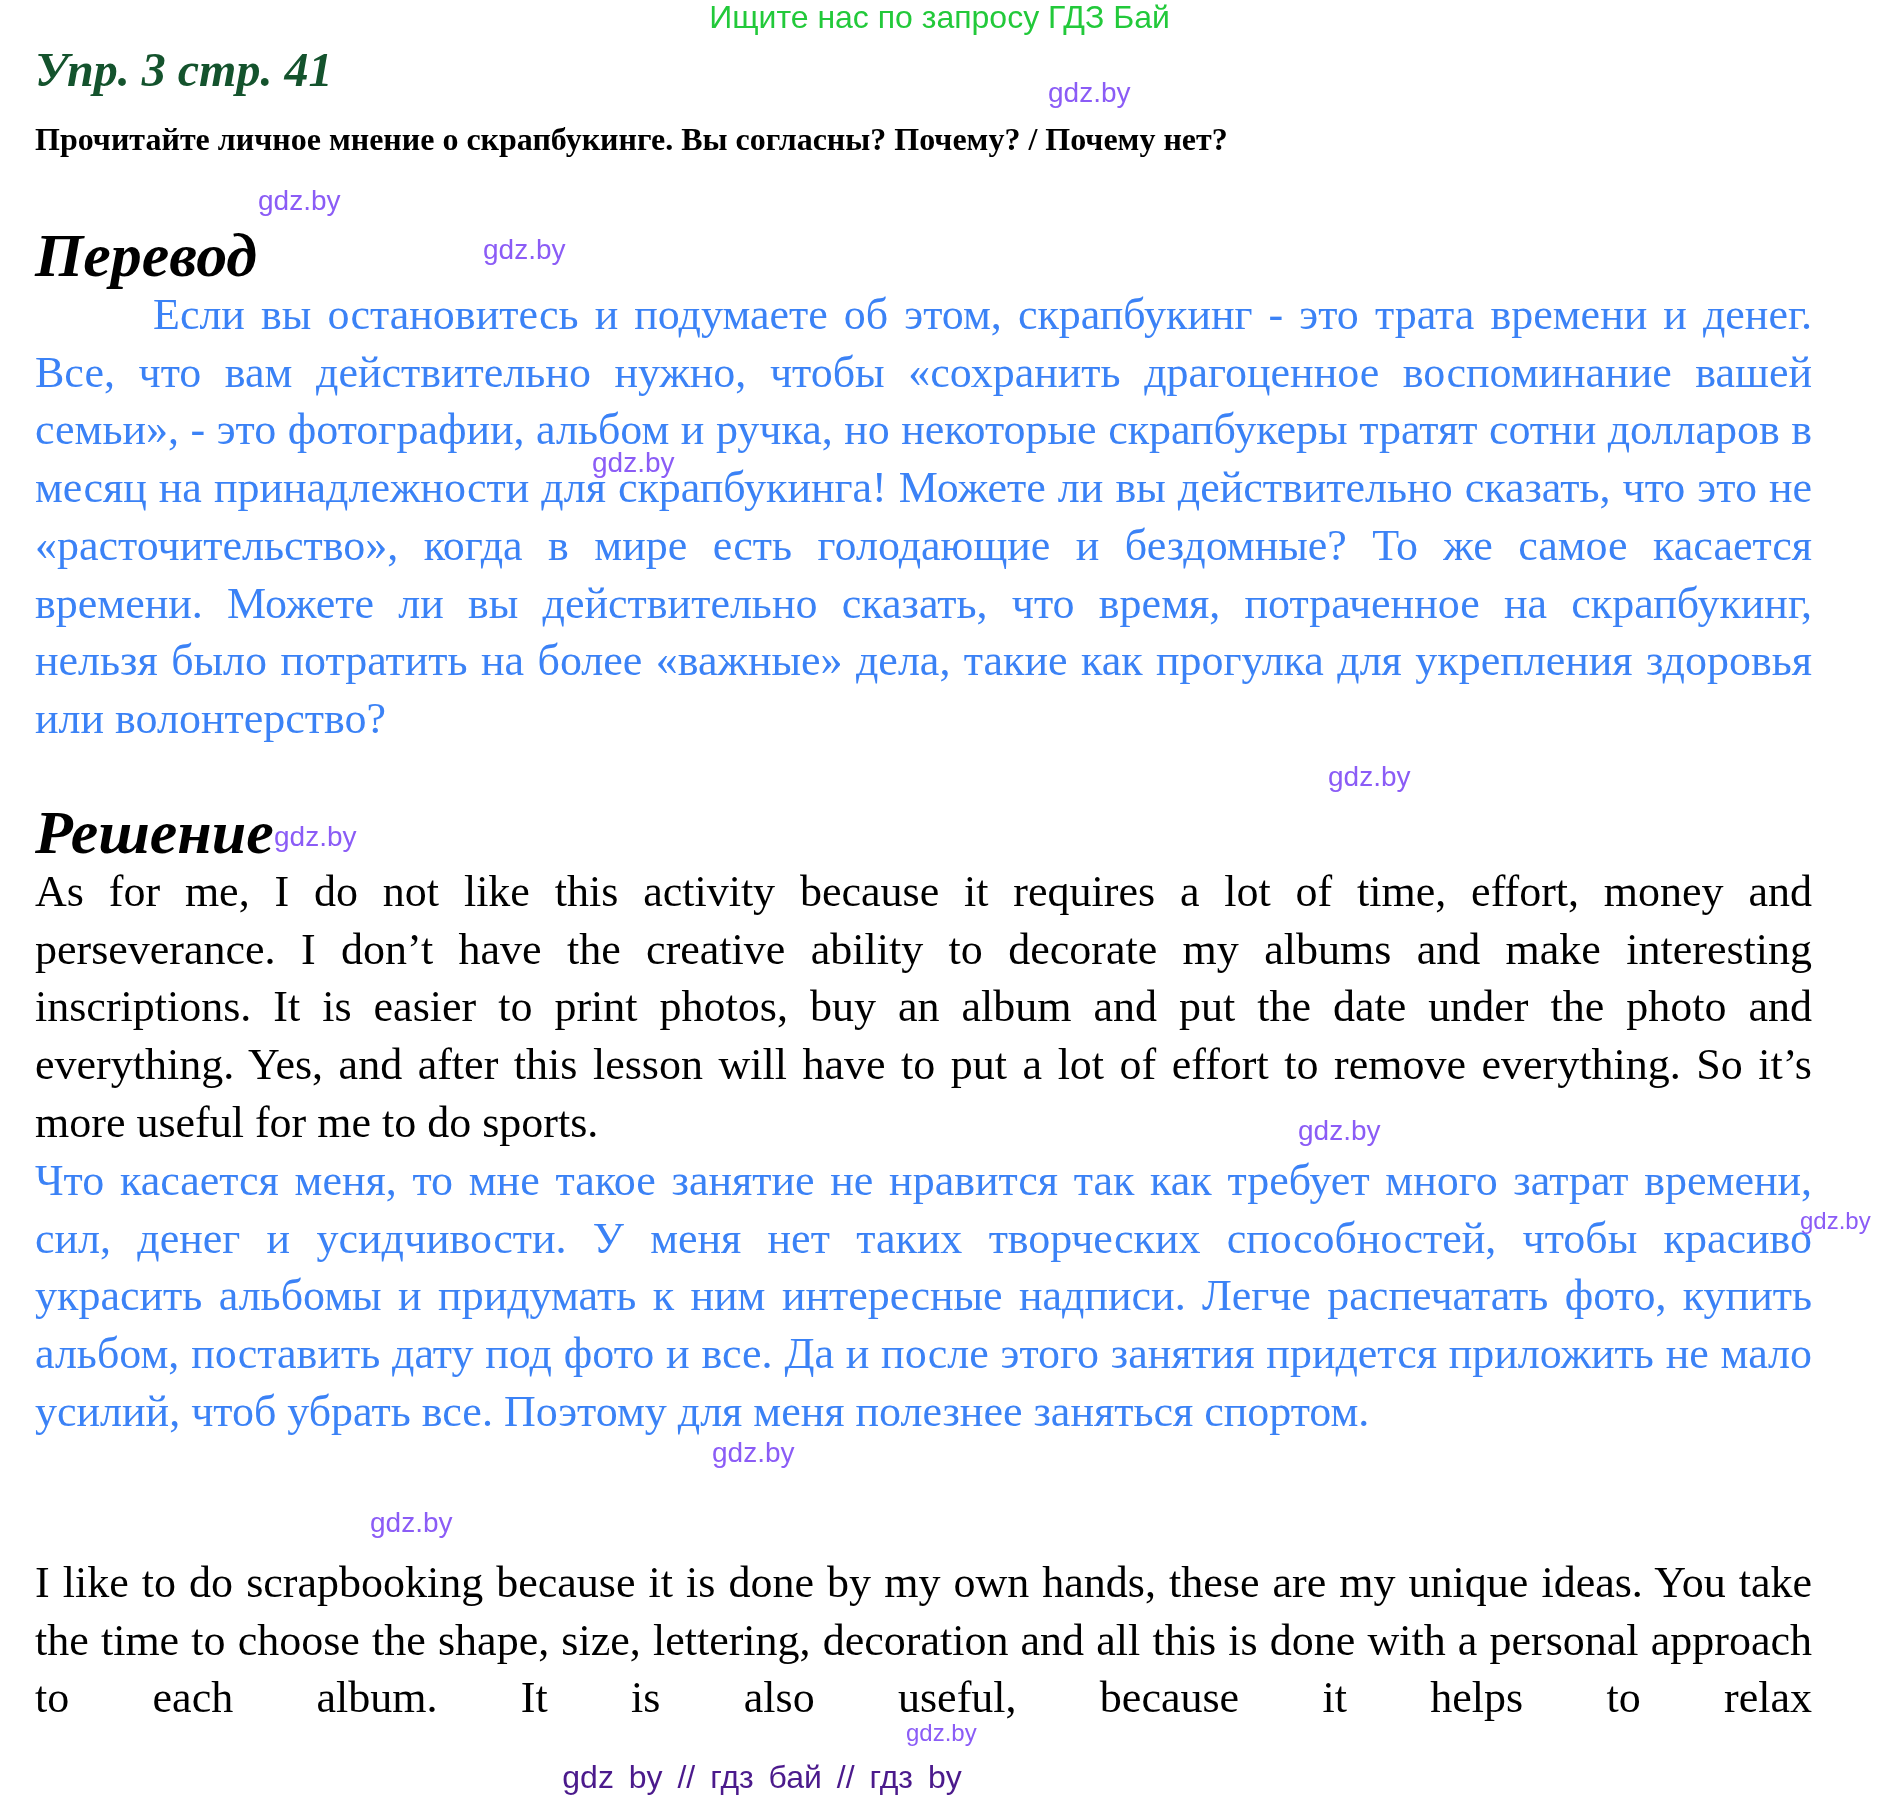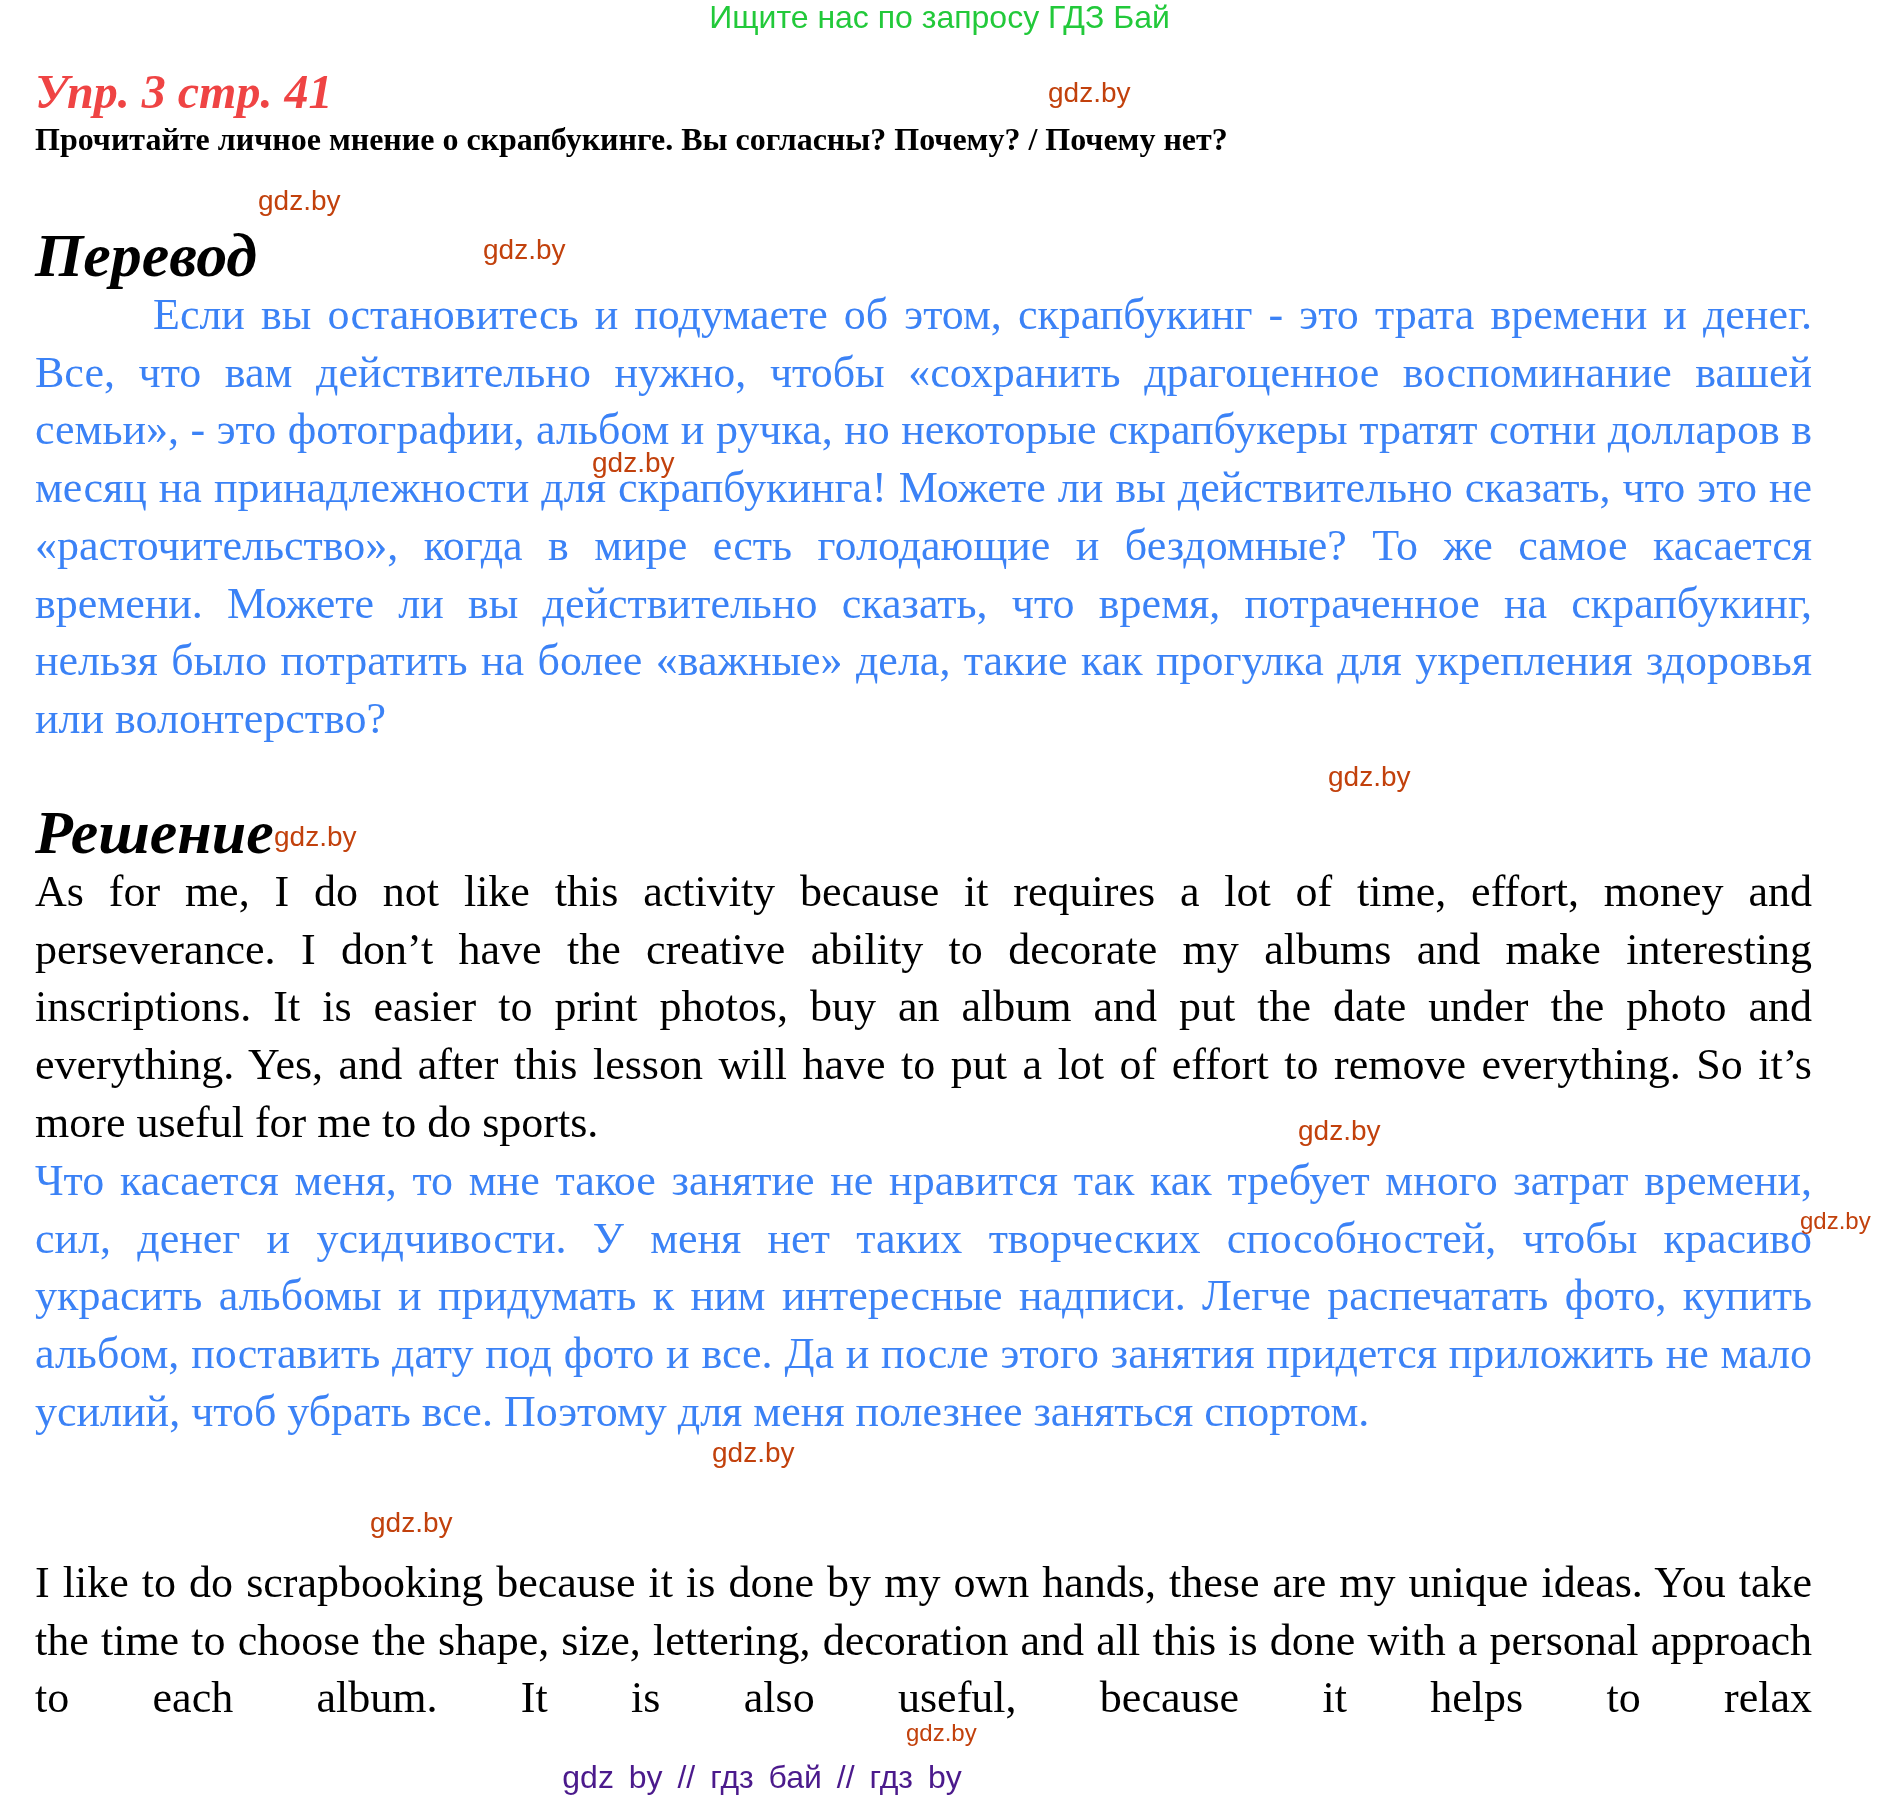--- a/index.html
+++ b/index.html
@@ -4,36 +4,36 @@
   <style>
     html, body { margin: 0; padding: 0; background: #ffffff; }
     body { width: 1879px; height: 1796px; position: relative; overflow: hidden; }
     .abs { position: absolute; }
     .top-banner {
       left: 0; width: 1879px; top: 0; text-align: center;
       font-family: "Liberation Sans", sans-serif; font-size: 32px; line-height: 34px;
       color: #22c93a;
     }
     .serif { font-family: "Liberation Serif", serif; }
-    .ex-title { left: 35px; top: 62px; font-size: 48px; font-weight: bold; font-style: italic; line-height: 60px; color: #ef4444; }
+    .ex-title { left: 35px; top: 40px; font-size: 48px; font-weight: bold; font-style: italic; line-height: 60px; color: #14532d; }
     .task {
       left: 35px; top: 110px; width: 1777px;
       font-size: 32px; font-weight: bold; line-height: 58px; color: #000;
       text-align: justify;
     }
     .sec-title { font-size: 62px; font-weight: bold; font-style: italic; line-height: 58px; color: #000; }
     .para {
       left: 35px; width: 1777px;
       font-size: 44px; line-height: 57.7px; text-align: justify; text-align-last: left;
     }
     .gray { color: #3b82f6; }
     .black { color: #000; }
     .indent { text-indent: 118px; }
     .wm {
-      font-family: "Liberation Sans", sans-serif; font-size: 28px; color: #c2410c;
+      font-family: "Liberation Sans", sans-serif; font-size: 28px; color: #8b5cf6;
       line-height: 30px;
     }
     .footer {
       left: 0; width: 1524px; top: 1760px; text-align: center;
       font-family: "Liberation Sans", sans-serif; font-size: 32px; color: #4b1a8c; line-height: 34px;
       word-spacing: 6px;
     }
   </style>
 </head>
 <body>

